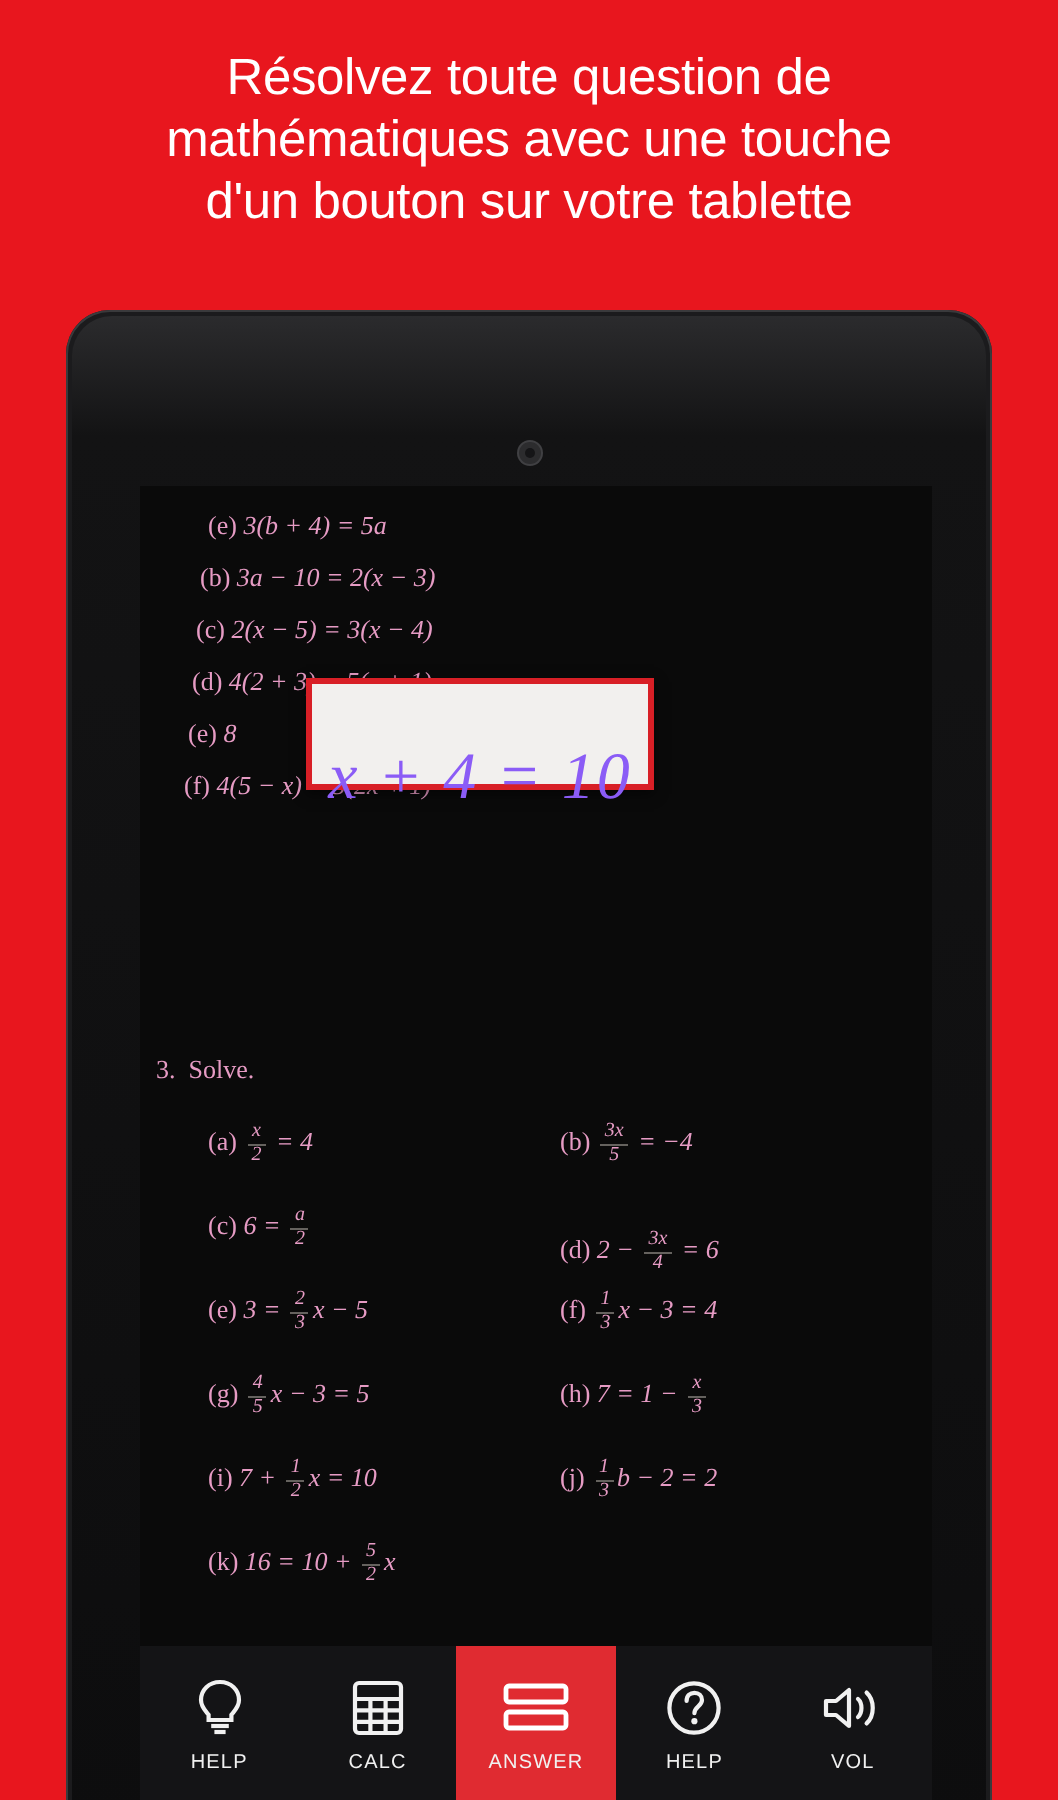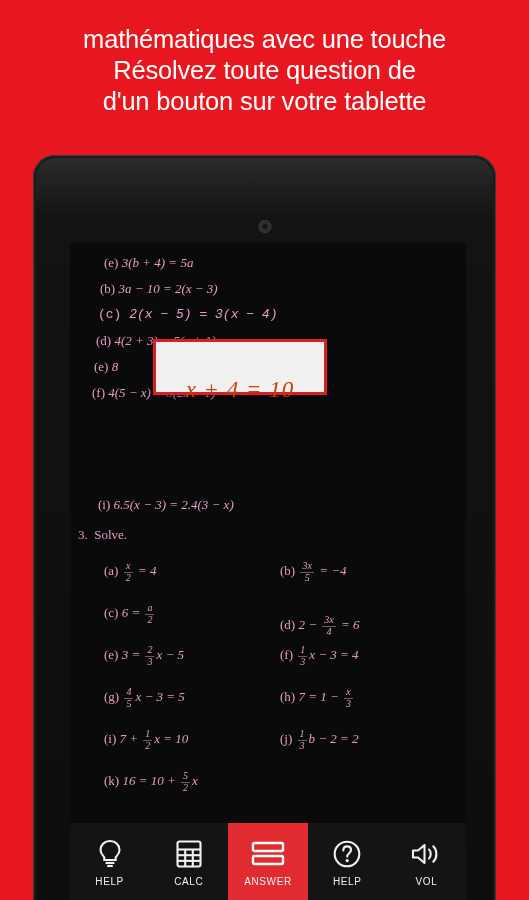--- a/index.html
+++ b/index.html
@@ -125,22 +125,22 @@
     border: 3px solid #d81f26;
     box-sizing: border-box;
     display: flex;
     align-items: center;
     justify-content: center;
     box-shadow: 0 2px 6px rgba(0,0,0,0.5);
   }
   .eq-box span {
     font-family: "Liberation Serif", serif;
     font-style: italic;
-    font-size: 23px;
-    color: #c2410c;
+    font-size: 33px;
+    color: #8b5cf6;
     letter-spacing: 1px;
     margin-top: 45px;
   }
   
   .answer-line {
     position: absolute;
     left: 0;
     top: 196px;
     width: 396px;
     text-align: center;
@@ -179,39 +179,38 @@
     font-family: "Liberation Sans", sans-serif;
   }
   .tool svg { display: block; }
 </style>
 </head>
 <body>
 
 <div class="screen">
 
   <div class="headline">
+    <div>Résolvez toute question de</div>
     <div>mathématiques avec une touche</div>
-    <div>Résolvez toute question de</div>
     <div>d'un bouton sur votre tablette</div>
   </div>
 
   <div class="device">
     <div class="device-inner">
       <div class="camera"></div>
 
       <div class="viewport">
 
         <div class="worksheet">
           <div class="ws-line" style="left:34px; top:12px;"><span class="lbl">(e)</span> <span>3(b + 4) = 5a</span></div>
           <div class="ws-line" style="left:30px; top:38px;"><span class="lbl">(b)</span> <span>3a − 10 = 2(x − 3)</span></div>
-          <div class="ws-line" style="left:28px; top:64px;font-family:Liberation Mono, monospace;"><span class="lbl">(c)</span> <span>2(x − 5) = 3(x − 4)</span></div>
+          <div class="ws-line" style="left:28px; top:64px;"><span class="lbl">(c)</span> <span>2(x − 5) = 3(x − 4)</span></div>
           <div class="ws-line" style="left:26px; top:90px;"><span class="lbl">(d)</span> <span>4(2 + 3) = 5(x + 1)</span></div>
           <div class="ws-line" style="left:24px; top:116px;"><span class="lbl">(e)</span> <span>8</span></div>
           <div class="ws-line" style="left:22px; top:142px;"><span class="lbl">(f)</span> <span>4(5 − x) = 5(2x + 1)</span></div>
-          <div class="ws-line" style="left:28px; top:254px;"><span class="lbl">(i)</span> <span>6.5(x − 3) = 2.4(3 − x)</span></div>
           <div class="ws-line" style="left:8px; top:284px; font-style:normal;"><span class="lbl">3.</span> &nbsp;<span>Solve.</span></div>
 
           <div class="ws-line" style="left:34px; top:318px;"><span class="lbl">(a)</span> <span class="frac"><span class="num">x</span><span class="den">2</span></span> = 4</div>
           <div class="ws-line" style="left:210px; top:318px;"><span class="lbl">(b)</span> <span class="frac"><span class="num">3x</span><span class="den">5</span></span> = −4</div>
 
           <div class="ws-line" style="left:34px; top:360px;"><span class="lbl">(c)</span> 6 = <span class="frac"><span class="num">a</span><span class="den">2</span></span></div>
           <div class="ws-line" style="left:210px; top:360px;margin-top:12px;"><span class="lbl">(d)</span> 2 − <span class="frac"><span class="num">3x</span><span class="den">4</span></span> = 6</div>
 
           <div class="ws-line" style="left:34px; top:402px;"><span class="lbl">(e)</span> 3 = <span class="frac"><span class="num">2</span><span class="den">3</span></span>x − 5</div>
           <div class="ws-line" style="left:210px; top:402px;"><span class="lbl">(f)</span> <span class="frac"><span class="num">1</span><span class="den">3</span></span>x − 3 = 4</div>

